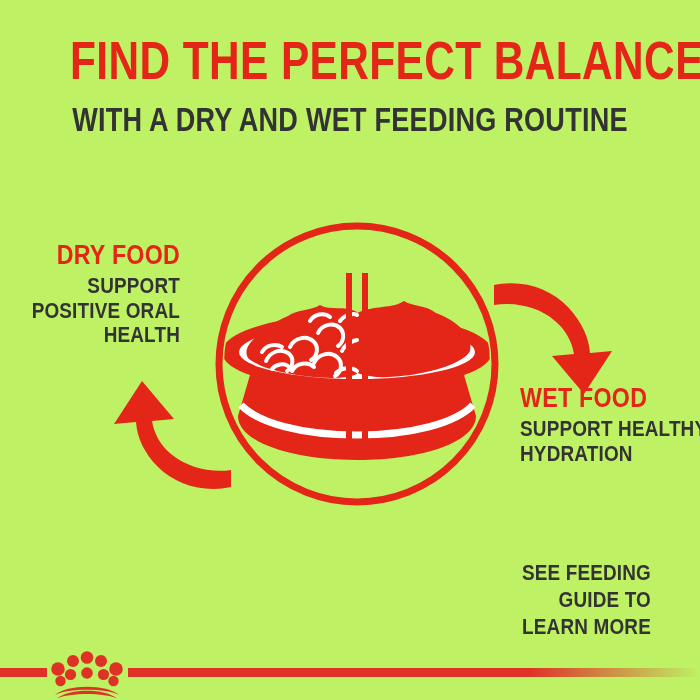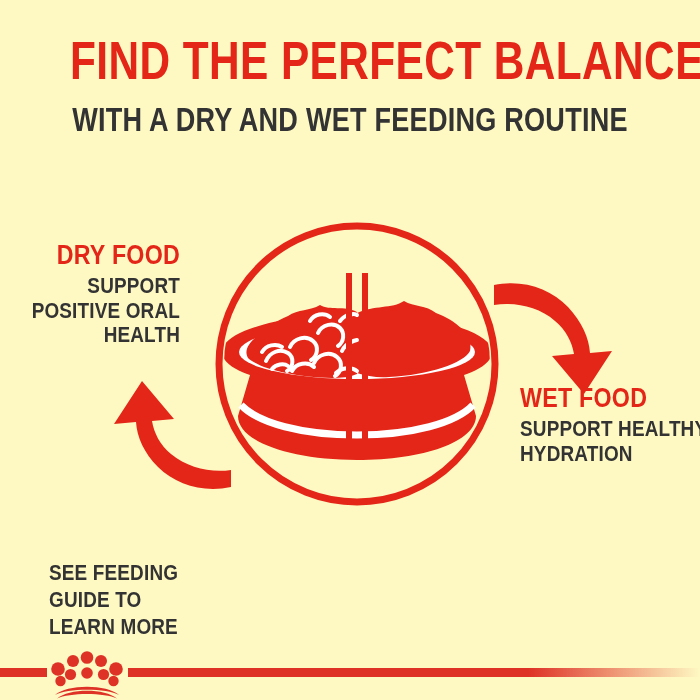--- a/index.html
+++ b/index.html
@@ -8,21 +8,21 @@
     padding: 0;
     background: #ffffff;
   }
   body {
     font-family: "Liberation Sans", sans-serif;
   }
   #page {
     position: relative;
     width: 700px;
     height: 700px;
-    background: #fef9c3;
+    background: #bef264;
     overflow: hidden;
   }
 
   
   .headline-block {
     position: absolute;
     top: 34px;
     left: 0;
     width: 700px;
     text-align: center;
@@ -107,21 +107,21 @@
   }
   #arrow-left  { left: 92px;  top: 375px;  width: 140px; height: 125px; }
   #arrow-right { left: 492px; top: 275px;  width: 135px; height: 120px; }
 
   
   #bottom-caption {
     position: absolute;
     top: 560px;
     left: 0;
     width: 700px;
-    text-align: left;
+    text-align: right;
     font-family: "Liberation Sans Narrow", "Liberation Sans", sans-serif;
     font-weight: bold;
     font-size: 22px;
     line-height: 1.22;
     letter-spacing: 0.2px;
     color: #333333;
   }
   #bottom-caption div {
     transform: scaleX(0.86);
     white-space: nowrap;

